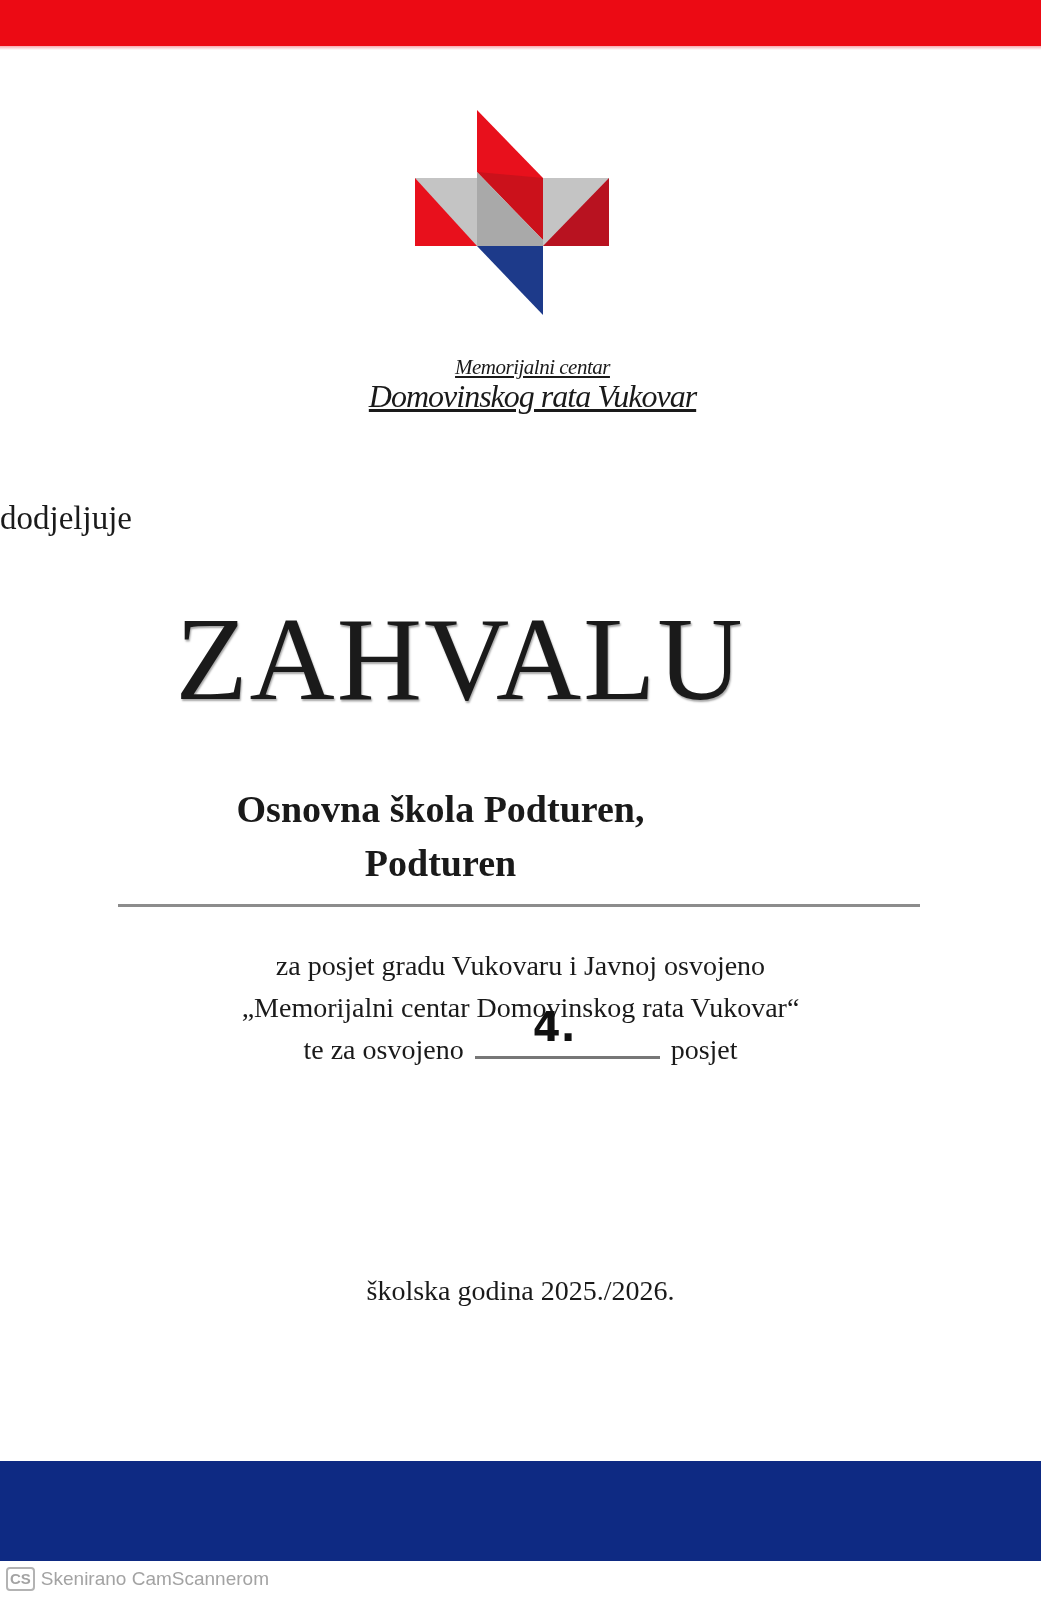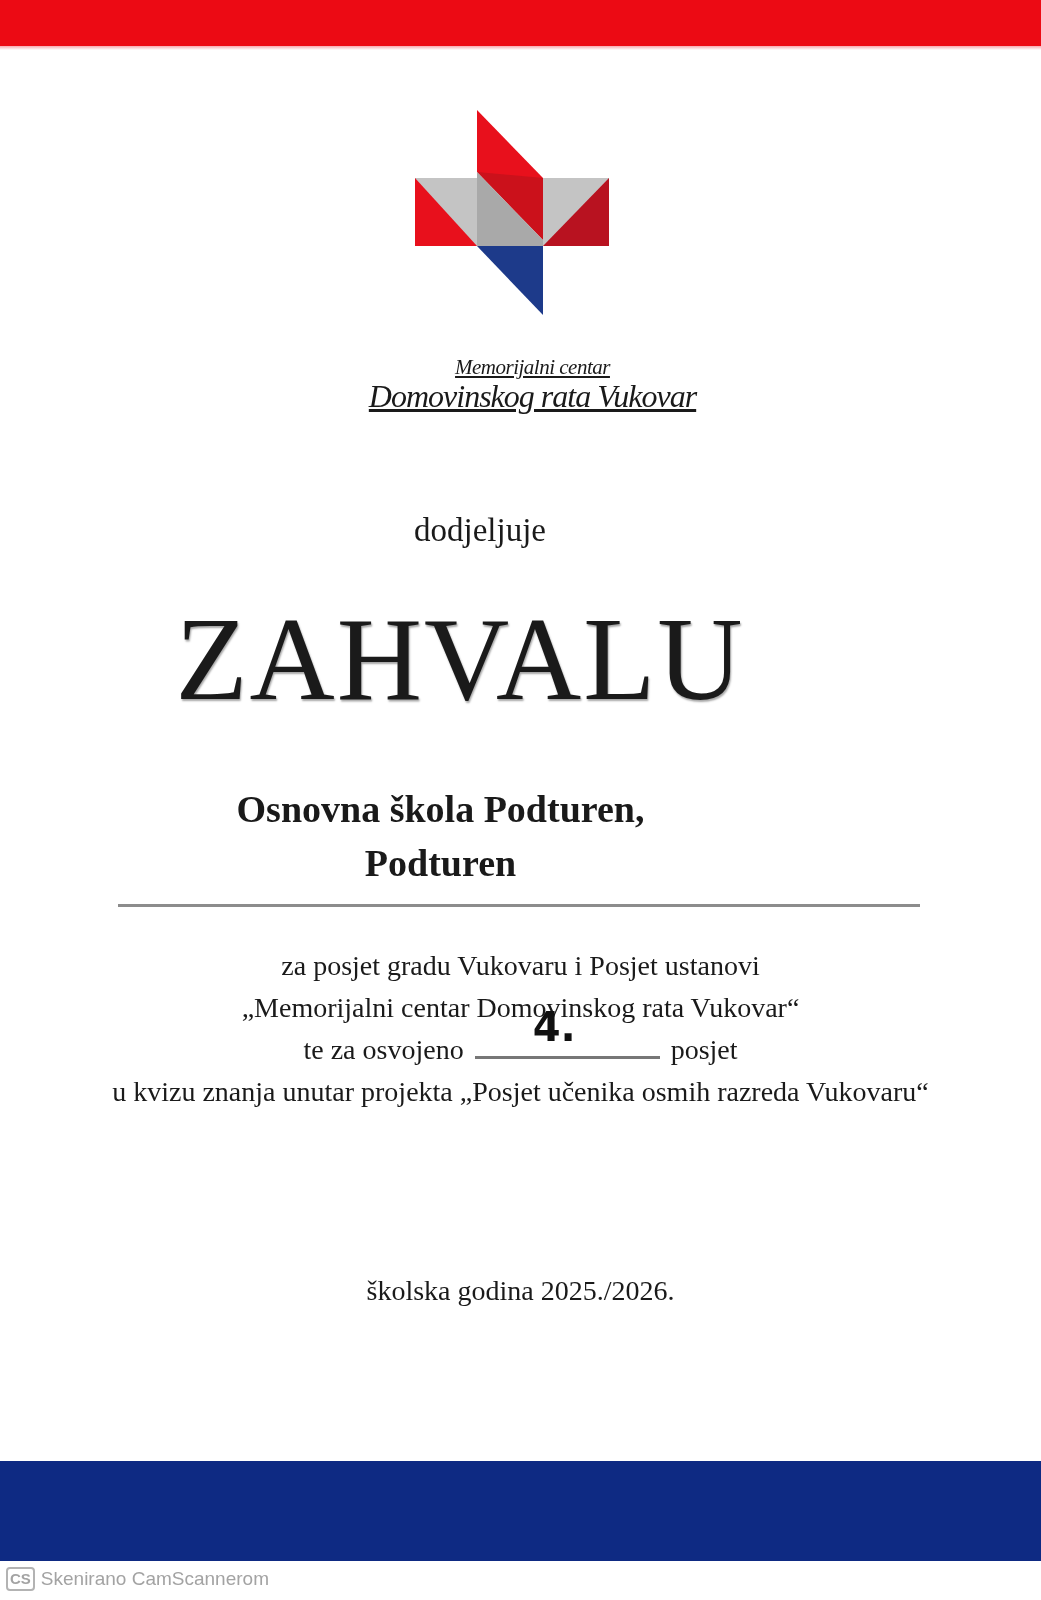--- a/index.html
+++ b/index.html
@@ -9,21 +9,21 @@
       font-family: "Liberation Serif", "DejaVu Serif", serif;
       color: #1a1a1a;
     }
     .top-band { position: absolute; left: 0; top: 0; width: 1041px; height: 46px; background: #ec0a14; }
     .top-band::after { content: ""; position: absolute; left: 0; bottom: -4px; width: 100%; height: 4px; background: linear-gradient(#f7a9b0, #fff); }
     .bottom-band { position: absolute; left: 0; top: 1461px; width: 1041px; height: 100px; background: #0e2a83; }
     .logo { position: absolute; left: 415px; top: 110px; width: 210px; height: 215px; }
     .org-name { position: absolute; left: 12px; top: 355px; width: 1041px; text-align: center; font-style: italic; text-decoration: underline; }
     .org-line1 { font-size: 21px; letter-spacing: -0.5px; line-height: 24px; }
     .org-line2 { font-size: 32px; letter-spacing: -1px; line-height: 34px; text-align: center; }
-    .awards { position: absolute; left: 0; top: 512px; width: 960px; text-align: center; font-size: 33px; }
+    .awards { position: absolute; left: 0; top: 500px; width: 960px; text-align: left; font-size: 33px; }
     .title { position: absolute; left: 0; top: 595px; width: 920px; text-align: center; font-size: 118px; letter-spacing: 2px; line-height: 130px; text-shadow: 1px 2px 2px rgba(0,0,0,0.35); }
     .recipient { position: absolute; left: 0; top: 782px; width: 881px; text-align: center; font-size: 38px; font-weight: bold; line-height: 54px; }
     .divider { position: absolute; left: 118px; top: 904px; width: 802px; height: 3px; background: #8c8c8c; }
     .body-text { position: absolute; left: 0; top: 945px; width: 1041px; text-align: center; font-size: 28px; line-height: 42px; }
     .blank { display: inline-block; width: 185px; border-bottom: 3px solid #777; position: relative; height: 26px; vertical-align: baseline; margin: 0 4px; }
     .handwritten { position: absolute; left: 58px; top: -24px; font-family: "DejaVu Sans", sans-serif; font-weight: bold; font-size: 40px; color: #111; }
     .year { position: absolute; left: 0; top: 1275px; width: 1041px; text-align: center; font-size: 28px; }
     .watermark { position: absolute; left: 6px; top: 1567px; font-family: "Liberation Sans", "DejaVu Sans", sans-serif; font-size: 19px; color: #a3a3a3; display: flex; align-items: center; gap: 6px; }
     .cs-badge { display: inline-block; border: 2px solid #b3b3b3; border-radius: 4px; font-weight: bold; font-size: 15px; padding: 1px 2px; color: #a3a3a3; line-height: 18px; }
   </style>
@@ -58,30 +58,29 @@
 <div class="title">ZAHVALU</div>
 
 <div class="recipient">
   <div>Osnovna škola Podturen,</div>
   <div>Podturen</div>
 </div>
 
 <div class="divider"></div>
 
 <div class="body-text">
-  <div>za posjet gradu Vukovaru i Posjet ustanovi</div>
+  <div>za posjet gradu Vukovaru i Javnoj osvojeno</div>
   <div>„Memorijalni centar Domovinskog rata Vukovar“</div>
   <div>
     <span>te za osvojeno</span>
     <span class="blank">
       <span class="handwritten">4.</span>
     </span>
     <span>posjet</span>
   </div>
-  <div>u kvizu znanja unutar projekta „Posjet učenika osmih razreda Vukovaru“</div>
 </div>
 
 <div class="year">školska godina 2025./2026.</div>
 
 <div class="bottom-band"></div>
 
 <div class="watermark">
   <span class="cs-badge">CS</span>
   <span>Skenirano CamScannerom</span>
 </div>

